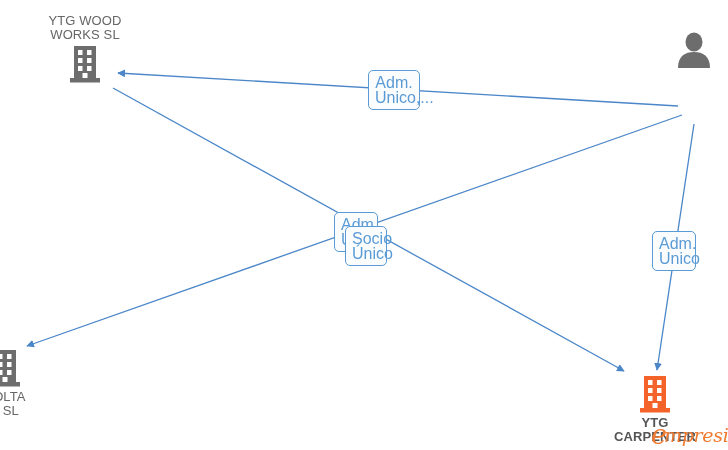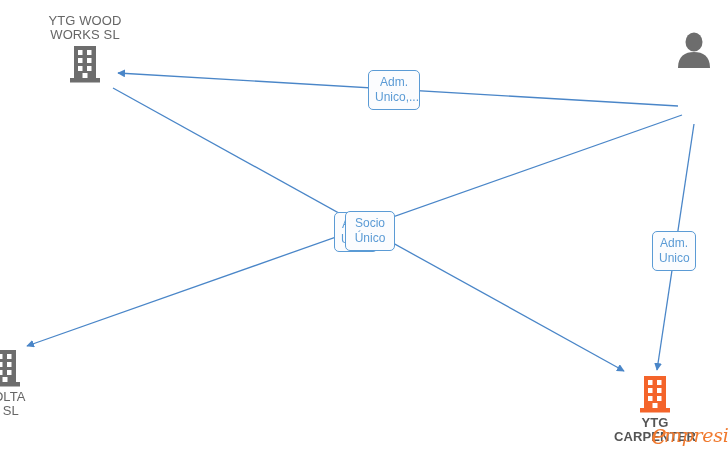--- a/index.html
+++ b/index.html
@@ -49,21 +49,21 @@
     width: 34px;
     height: 38px;
     position: relative;
   }
   .edge-label {
     position: absolute;
     background: #fbfcfe;
     border: 1px solid #5b9bd5;
     border-radius: 5px;
     color: #5b9bd5;
-    font-size: 12px;
+    font-size: 16px;
     line-height: 15px;
     text-align: center;
     padding: 4px 6px;
     white-space: pre-line;
     box-sizing: border-box;
   }
   .watermark {
     position: absolute;
     display: flex;
     align-items: center;
@@ -168,21 +168,21 @@
     <div class="node-label below" style="color:#555555;">YTG
 CARPENTER</div>
   </div>
 
   <div class="edge-label" style="left:368px; top:70px; width:52px;">Adm.
 Unico,...</div>
 
   <div class="edge-label" style="left:334px; top:212px; width:44px;">Adm.
 Unico</div>
 
-  <div class="edge-label" style="left:345px; top:211px; width:50px;">Socio
+  <div class="edge-label" style="left:345px; top:226px; width:42px;">Socio
 Único</div>
 
   <div class="edge-label" style="left:652px; top:231px; width:44px;">Adm.
 Unico</div>
 
   <div class="watermark" style="left:651px; top:421px;">
     <span class="wm-e">e</span>
     <span class="wm-text">mpresia</span>
   </div>
 

